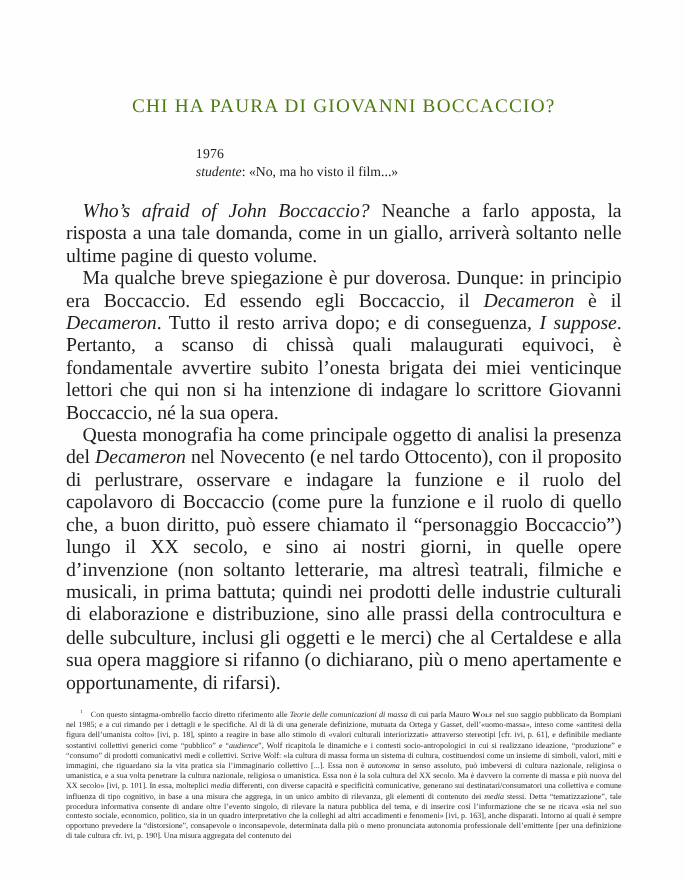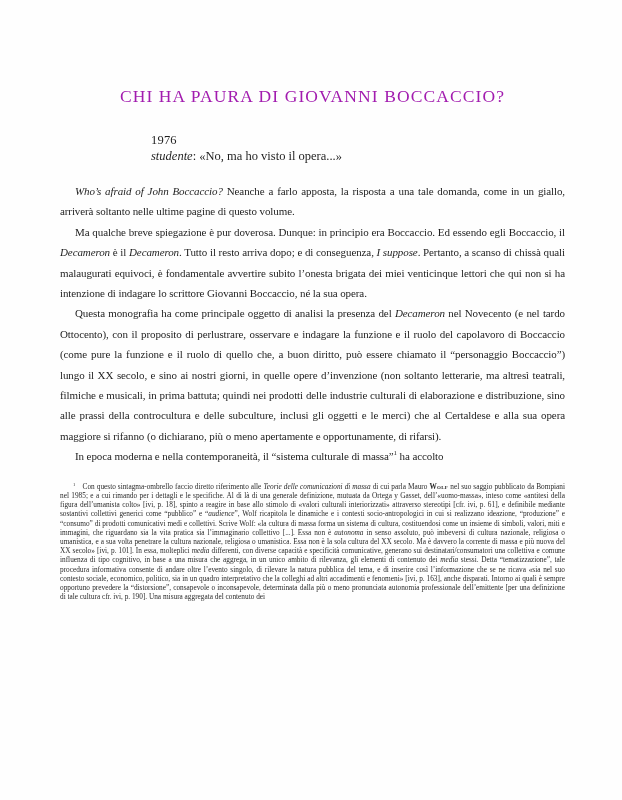--- a/index.html
+++ b/index.html
@@ -19,42 +19,42 @@
     box-sizing: border-box;
     padding: 0 57px 0 60px;
   }
   .title {
     margin: 0;
     padding-top: 86px;
     font-size: 17.5px;
     font-weight: 400;
     letter-spacing: 1.1px;
     text-align: center;
-    color: #a21caf;
+    color: #4d7c0f;
   }
   .epigraphs {
     margin-top: 25px;
-    margin-left: 91px;
+    margin-left: 118px;
   }
   .epigraph {
     font-size: 12.5px;
     line-height: 16px;
   }
   .epigraph + .epigraph {
     margin-top: 27px;
   }
   .ep-year {
     letter-spacing: 0.2px;
   }
   .body-text {
     margin-top: 17px;
   }
   .para {
     margin: 0;
-    font-size: 11px;
+    font-size: 18px;
     line-height: 20.4px;
     letter-spacing: -0.1px;
     text-align: justify;
     text-indent: 15px;
     hyphens: auto;
     -webkit-hyphens: auto;
   }
   .footnote {
     margin-top: 15px;
     font-size: 7.3px;
@@ -73,26 +73,25 @@
 </head>
 <body>
 
 <div class="page">
 
   <h1 class="title">CHI HA PAURA DI GIOVANNI BOCCACCIO?</h1>
 
   <div class="epigraphs">
     <div class="epigraph">
       <div class="ep-year">1976</div>
-      <div class="ep-line"><span class="it">studente</span><span>: «No, ma ho visto il opera...»</span></div>
+      <div class="ep-line"><span class="it">studente</span><span>: «No, ma ho visto il film...»</span></div>
     </div>
   </div>
 
   <div class="body-text">
     <p class="para"><span class="it">Who’s afraid of John Boccaccio?</span><span> Neanche a farlo apposta, la risposta a una tale domanda, come in un giallo, arriverà soltanto nelle ultime pagine di questo volume.</span></p>
     <p class="para"><span>Ma qualche breve spiegazione è pur doverosa. Dunque: in principio era Boccaccio. Ed essendo egli Boccaccio, il </span><span class="it">Decameron</span><span> è il </span><span class="it">Decameron</span><span>. Tutto il resto arriva dopo; e di conseguenza, </span><span class="it">I suppose</span><span>. Pertanto, a scanso di chissà quali malaugurati equivoci, è fondamentale avvertire subito l’onesta brigata dei miei venticinque lettori che qui non si ha intenzione di indagare lo scrittore Giovanni Boccaccio, né la sua opera.</span></p>
     <p class="para"><span>Questa monografia ha come principale oggetto di analisi la presenza del </span><span class="it">Decameron</span><span> nel Novecento (e nel tardo Ottocento), con il proposito di perlustrare, osservare e indagare la funzione e il ruolo del capolavoro di Boccaccio (come pure la funzione e il ruolo di quello che, a buon diritto, può essere chiamato il “personaggio Boccaccio”) lungo il XX secolo, e sino ai nostri giorni, in quelle opere d’invenzione (non soltanto letterarie, ma altresì teatrali, filmiche e musicali, in prima battuta; quindi nei prodotti delle industrie culturali di elaborazione e distribuzione, sino alle prassi della controcultura e delle subculture, inclusi gli oggetti e le merci) che al Certaldese e alla sua opera maggiore si rifanno (o dichiarano, più o meno apertamente e opportunamente, di rifarsi).</span></p>
-    <p class="para"><span>In epoca moderna e nella contemporaneità, il “sistema culturale di massa”</span><span class="sup">1</span><span> ha accolto</span></p>
   </div>
 
   <div class="footnote"><span class="sup">1</span><span>  Con questo sintagma-ombrello faccio diretto riferimento alle </span><span class="it">Teorie delle comunicazioni di massa</span><span> di cui parla Mauro </span><span class="sc">Wolf</span><span> nel suo saggio pubblicato da Bompiani nel 1985; e a cui rimando per i dettagli e le specifiche. Al di là di una generale definizione, mutuata da Ortega y Gasset, dell’«uomo-massa», inteso come «antitesi della figura dell’umanista colto» [ivi, p. 18], spinto a reagire in base allo stimolo di «valori culturali interiorizzati» attraverso stereotipi [cfr. ivi, p. 61], e definibile mediante sostantivi collettivi generici come “pubblico” e “</span><span class="it">audience</span><span>”, Wolf ricapitola le dinamiche e i contesti socio-antropologici in cui si realizzano ideazione, “produzione” e “consumo” di prodotti comunicativi medi e collettivi. Scrive Wolf: «la cultura di massa forma un sistema di cultura, costituendosi come un insieme di simboli, valori, miti e immagini, che riguardano sia la vita pratica sia l’immaginario collettivo [...]. Essa non è </span><span class="it">autonoma</span><span> in senso assoluto, può imbeversi di cultura nazionale, religiosa o umanistica, e a sua volta penetrare la cultura nazionale, religiosa o umanistica. Essa non è la sola cultura del XX secolo. Ma è davvero la corrente di massa e più nuova del XX secolo» [ivi, p. 101]. In essa, molteplici </span><span class="it">media</span><span> differenti, con diverse capacità e specificità comunicative, generano sui destinatari/consumatori una collettiva e comune influenza di tipo cognitivo, in base a una misura che aggrega, in un unico ambito di rilevanza, gli elementi di contenuto dei </span><span class="it">media</span><span> stessi. Detta “tematizzazione”, tale procedura informativa consente di andare oltre l’evento singolo, di rilevare la natura pubblica del tema, e di inserire così l’informazione che se ne ricava «sia nel suo contesto sociale, economico, politico, sia in un quadro interpretativo che la colleghi ad altri accadimenti e fenomeni» [ivi, p. 163], anche disparati. Intorno ai quali è sempre opportuno prevedere la “distorsione”, consapevole o inconsapevole, determinata dalla più o meno pronunciata autonomia professionale dell’emittente [per una definizione di tale cultura cfr. ivi, p. 190]. Una misura aggregata del contenuto dei</span></div>
 
 </div>
 
 </body></html>

